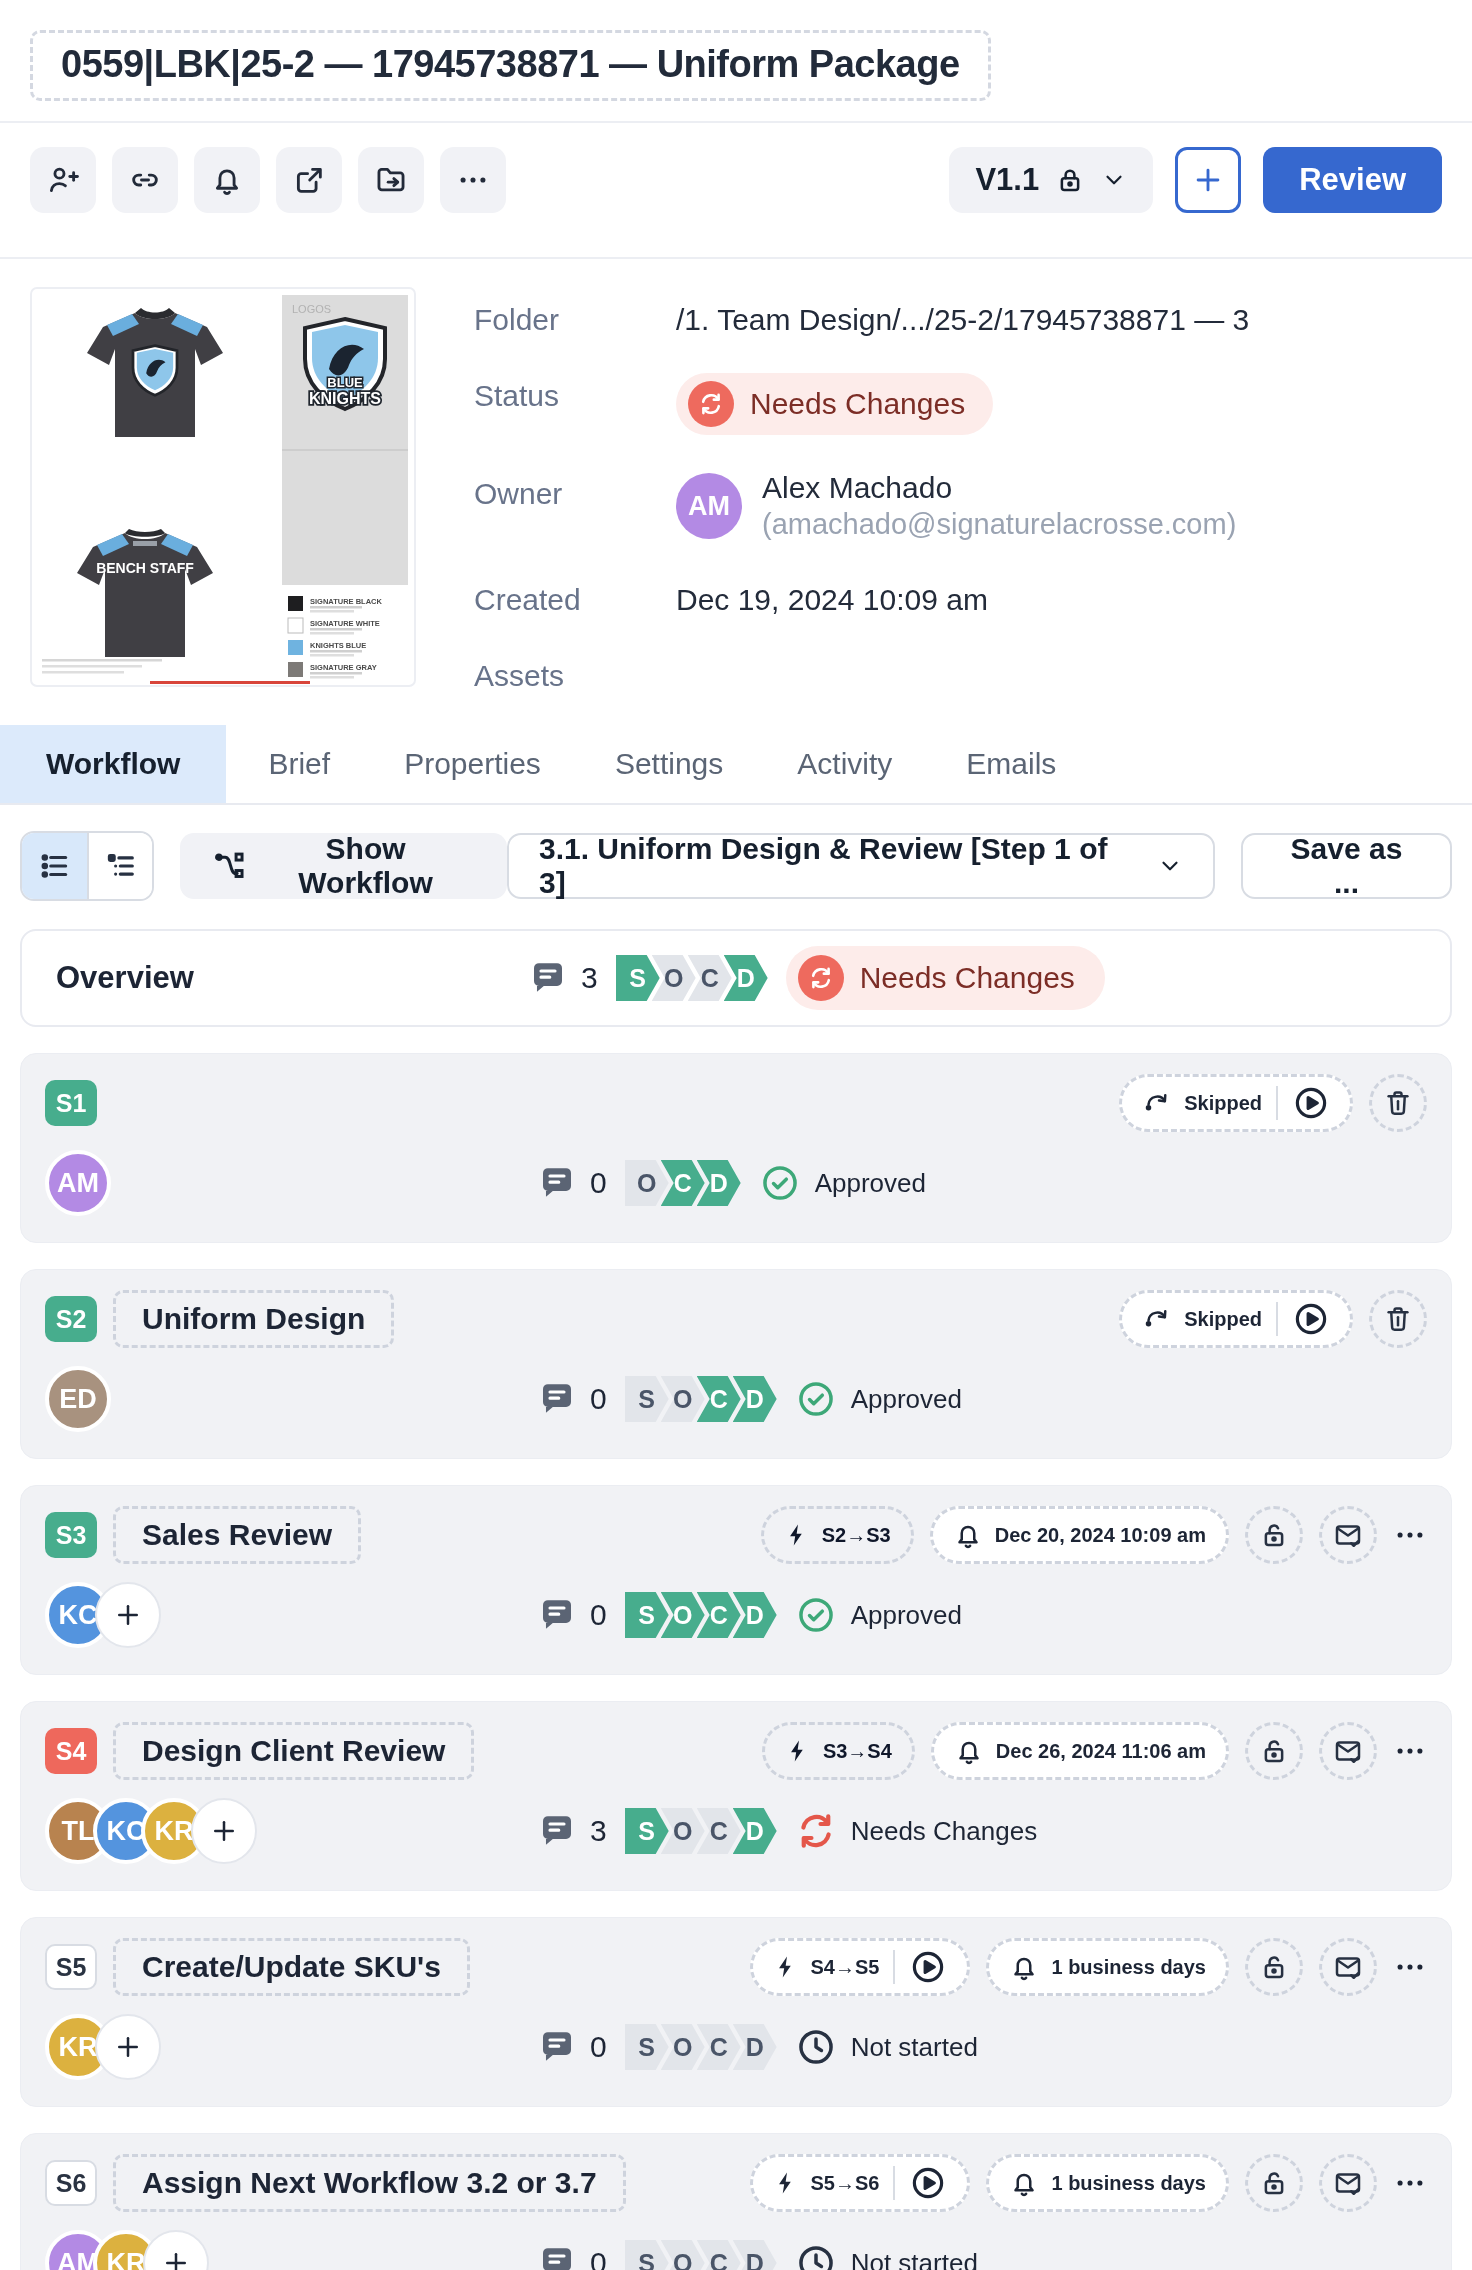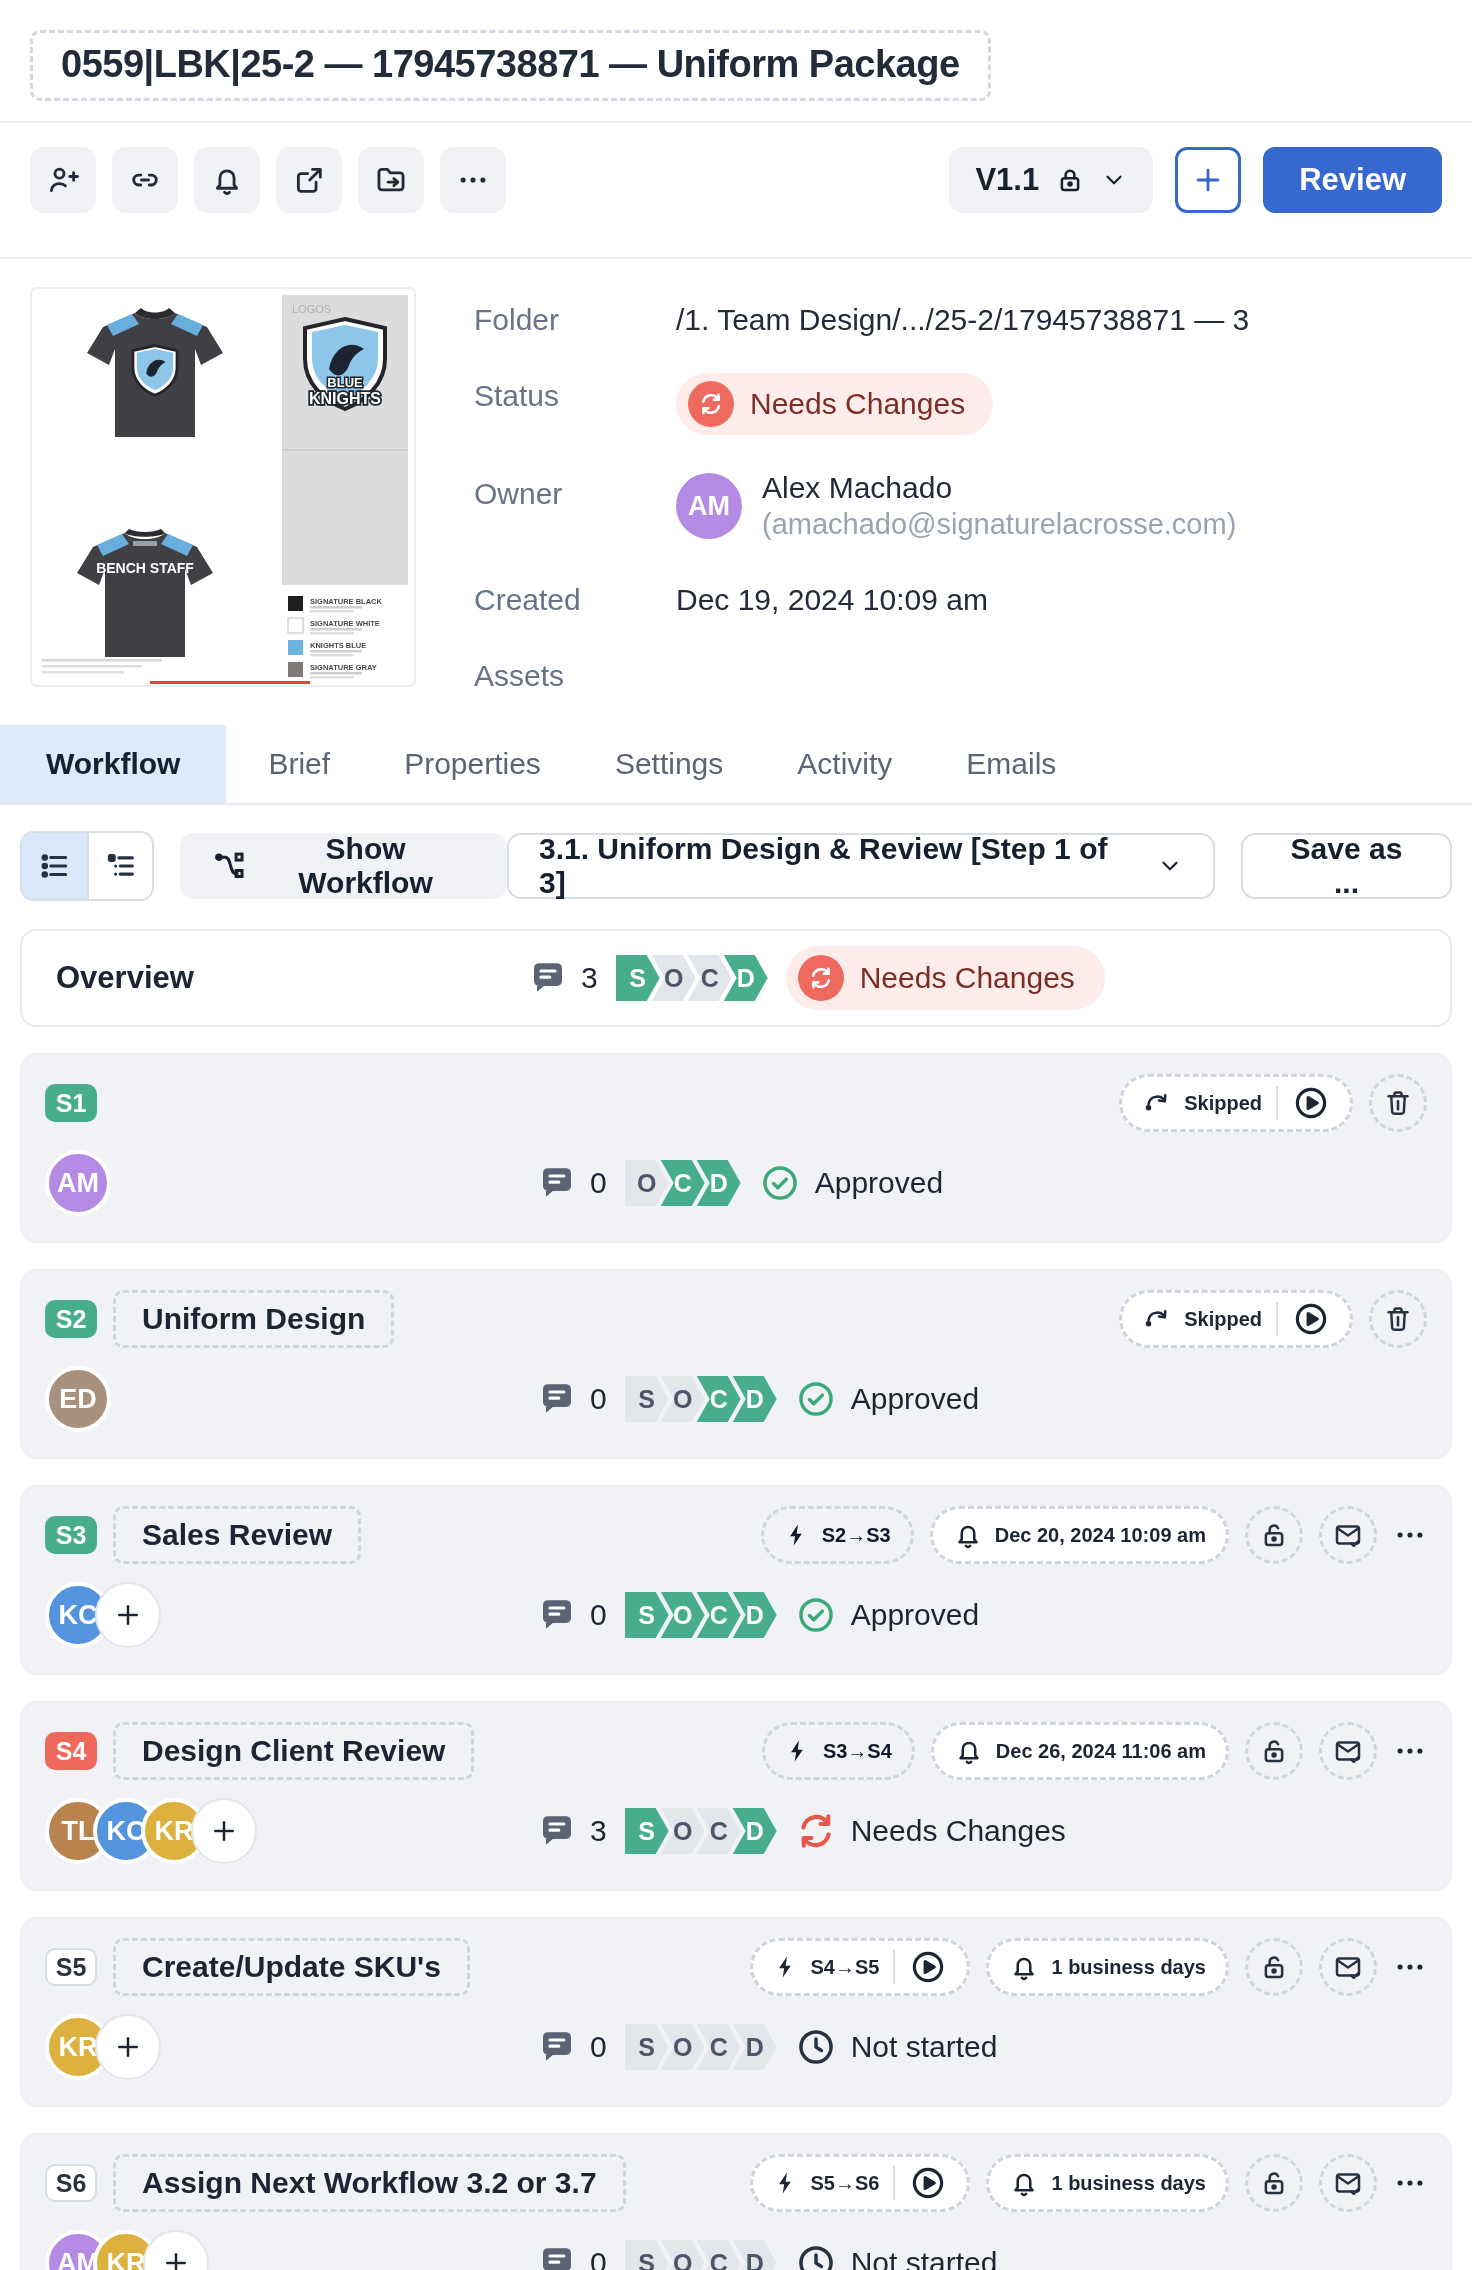--- a/index.html
+++ b/index.html
@@ -111,21 +111,21 @@
   .overview-card {
     background:#fff; border:2px solid #e8eaf0; border-radius:16px;
     height:98px; display:flex; align-items:center; padding:0 34px; position:relative;
   }
   .overview-label { font-weight:700; font-size:31px; color:#1d2535; }
   .ov-center { position:absolute; left:505px; top:50%; transform:translateY(-50%); display:flex; align-items:center; }
 
   .step-card { background:#f1f2f5; border:1px solid #ebedf2; border-radius:16px; padding:20px 24px 24px; }
   .row1 { display:flex; align-items:center; }
   .step-badge {
-    min-width:52px; height:38px; border-radius:10px; background:#47ad8d; color:#fff;
+    min-width:52px; height:46px; border-radius:10px; background:#47ad8d; color:#fff;
     font-weight:700; font-size:25px; display:flex; align-items:center; justify-content:center; padding:16px 8px;
   }
   .step-badge.red { background:#ee685c; }
   .step-badge.plain { background:#fff; color:#2a3342; border:2px solid #d8dce3; }
   .step-title {
     margin-left:16px; border:3px dashed #ced3dd; border-radius:10px; padding:9px 26px;
     font-weight:700; font-size:30px; color:#1d2535; cursor:pointer;
   }
   .row1-right { margin-left:auto; display:flex; align-items:center; gap:16px; }
 
@@ -167,21 +167,21 @@
     font-weight:700; font-size:25px; color:#4a5568; background:#e2e5ea;
     clip-path: polygon(13px 50%, 0 0, calc(100% - 13px) 0, 100% 50%, calc(100% - 13px) 100%, 0 100%);
     margin-left:-8px;
   }
   .seg-badge:first-child {
     clip-path: polygon(0 0, calc(100% - 13px) 0, 100% 50%, calc(100% - 13px) 100%, 0 100%);
     margin-left:0;
   }
   .seg-badge.on { background:#47ad8d; color:#fff; }
 
-  .status-chip { display:flex; align-items:center; gap:14px; margin-left:18px; font-size:30px; color:#1d2535; white-space:nowrap; }
+  .status-chip { display:flex; align-items:center; gap:14px; margin-left:18px; font-size:26px; color:#1d2535; white-space:nowrap; }
   .st-green { color:#3da878; }
   .st-red { color:#e4574a; }
   .st-dark { color:#273142; }
 
   .nc-pill {
     display:flex; align-items:center; gap:16px; margin-left:18px;
     background:#fdecea; border-radius:999px; padding:9px 30px 9px 12px;
     color:#7c2d26; font-size:30px; white-space:nowrap;
   }
 

